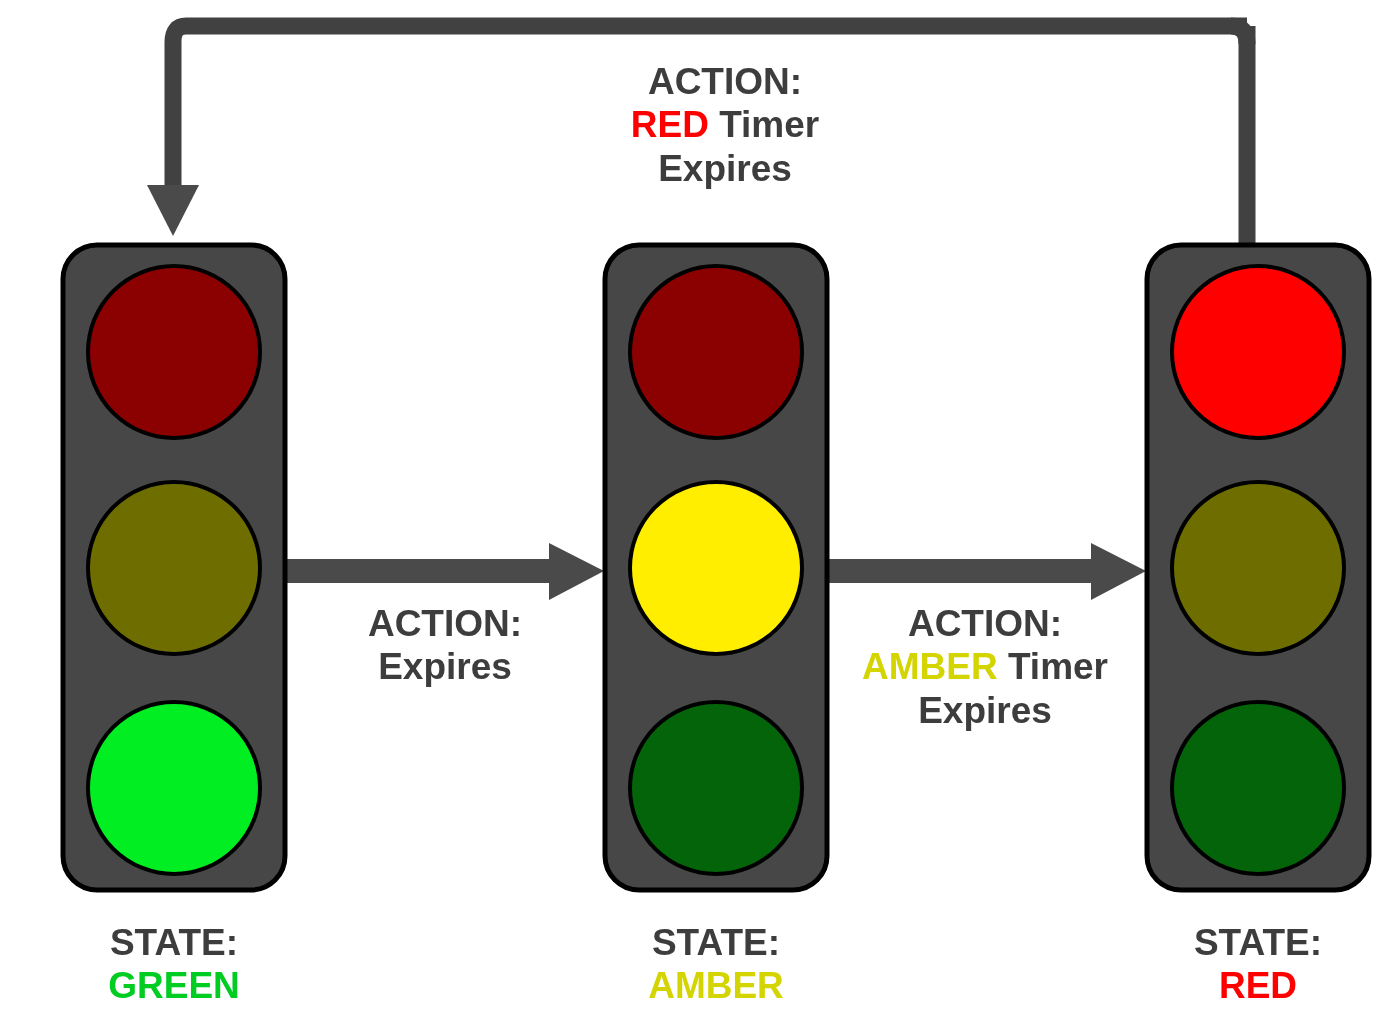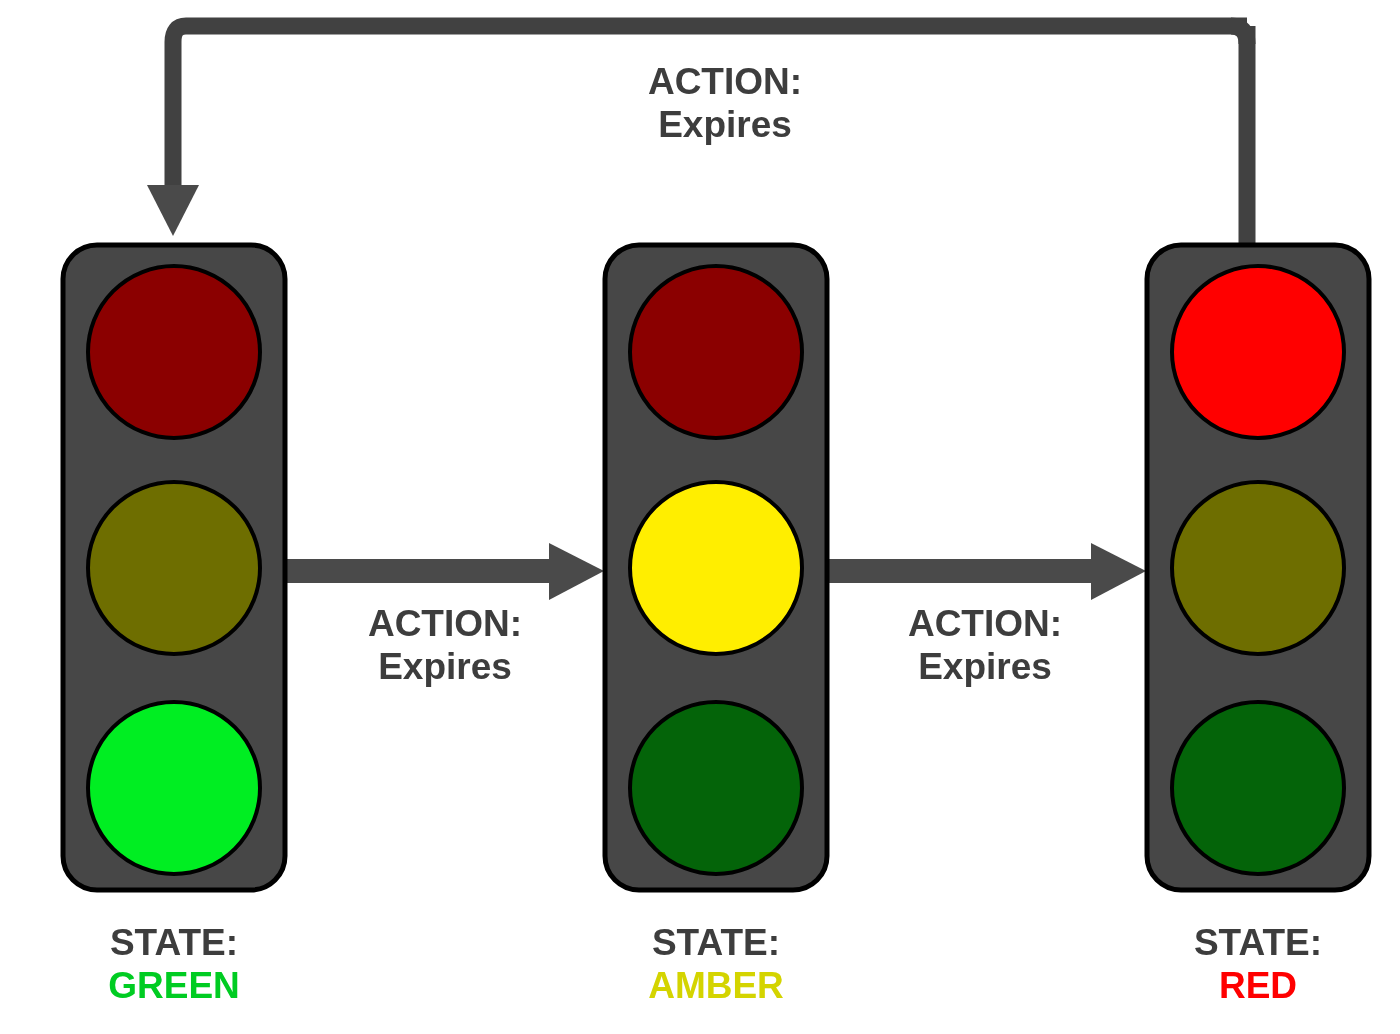--- a/index.html
+++ b/index.html
@@ -90,30 +90,32 @@
     <g>
       <rect x="1147" y="245" width="222" height="645" rx="34" ry="34" fill="#474747" stroke="#000000" stroke-width="5"></rect>
       <circle cx="1258" cy="352" r="86" fill="#FF0000" stroke="#000000" stroke-width="4"></circle>
       <circle cx="1258" cy="568" r="86" fill="#6E6E00" stroke="#000000" stroke-width="4"></circle>
       <circle cx="1258" cy="788" r="86" fill="#046409" stroke="#000000" stroke-width="4"></circle>
     </g>
   </svg>
 
   <div class="label-block action-label" style="left: 535px; top: 60px; width: 380px;">
     <span class="lbl-line">ACTION:</span>
+    <span class="lbl-line"><span class="kw" style="color:#FF0000">RED</span><span> Timer</span></span>
     <span class="lbl-line">Expires</span>
   </div>
 
   <div class="label-block action-label" style="left: 255px; top: 602px; width: 380px;">
     <span class="lbl-line">ACTION:</span>
     <span class="lbl-line">Expires</span>
   </div>
 
   <div class="label-block action-label" style="left: 795px; top: 602px; width: 380px;">
     <span class="lbl-line">ACTION:</span>
+    <span class="lbl-line"><span class="kw" style="color:#D4D400">AMBER</span><span> Timer</span></span>
     <span class="lbl-line">Expires</span>
   </div>
 
   <div class="label-block state-label" style="left: 24px; top: 921px; width: 300px;">
     <span class="lbl-line">STATE:</span>
     <span class="lbl-line" style="color:#00CC22">GREEN</span>
   </div>
 
   <div class="label-block state-label" style="left: 566px; top: 921px; width: 300px;">
     <span class="lbl-line">STATE:</span>

